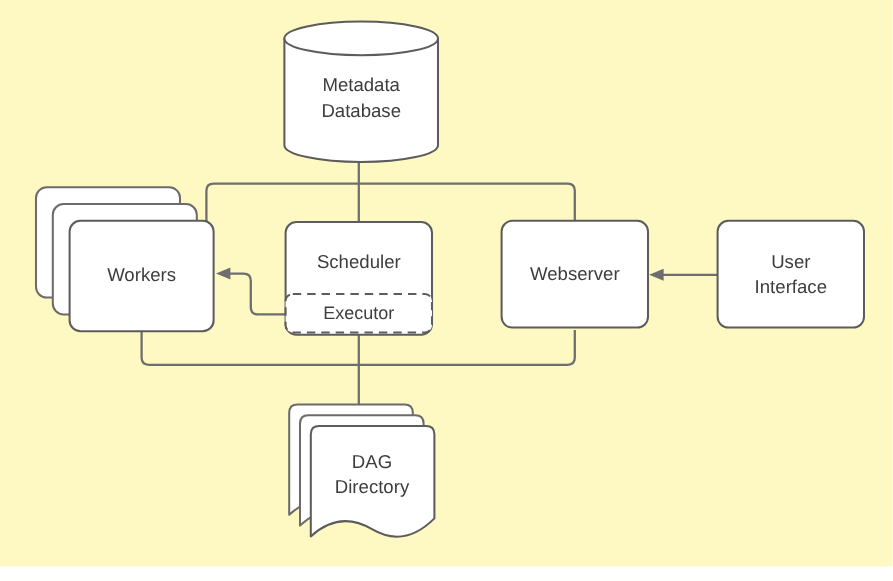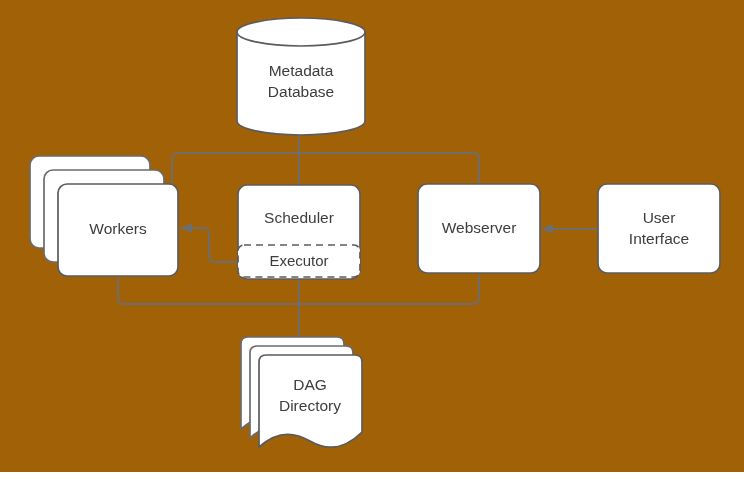--- a/index.html
+++ b/index.html
@@ -10,21 +10,21 @@
   body {
     width: 744px;
     height: 484px;
     font-family: "Liberation Sans", sans-serif;
     overflow: hidden;
   }
   #diagram-canvas {
     position: relative;
     width: 744px;
     height: 472px;
-    background: #a16207;
+    background: #fef9c3;
   }
   svg.diagram {
     display: block;
     width: 744px;
     height: 484px;
   }
   .shape-stroke {
     fill: #ffffff;
     stroke: #5c5c5c;
     stroke-width: 1.7;

